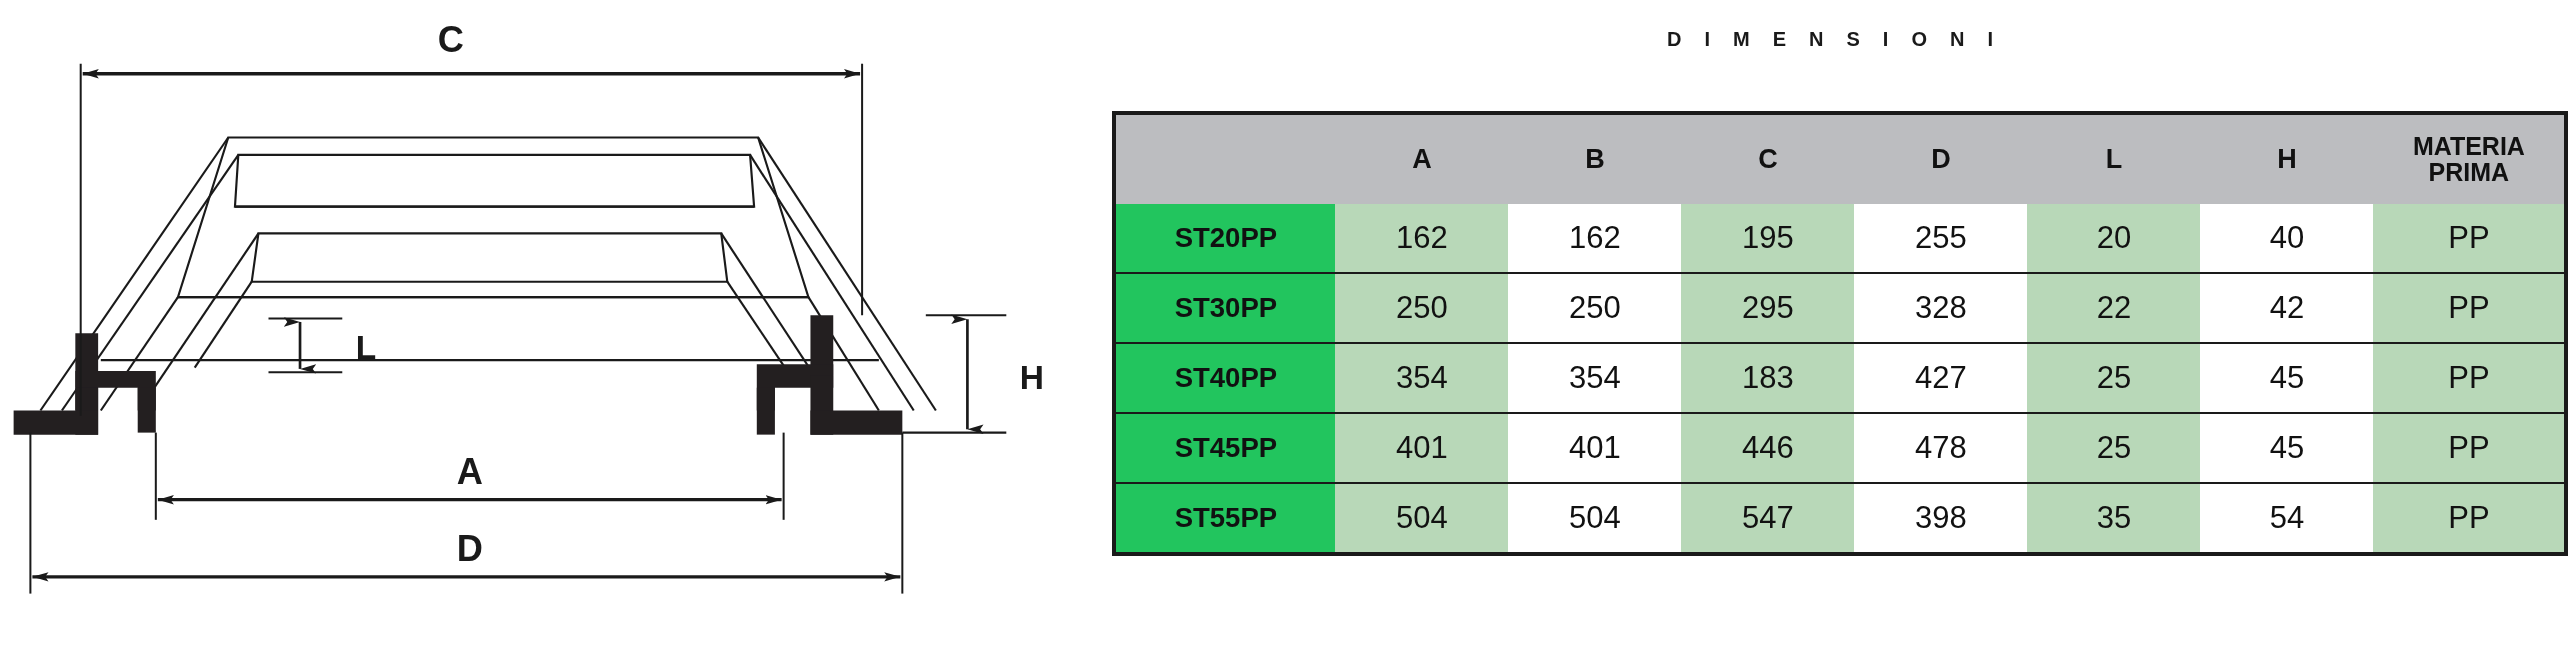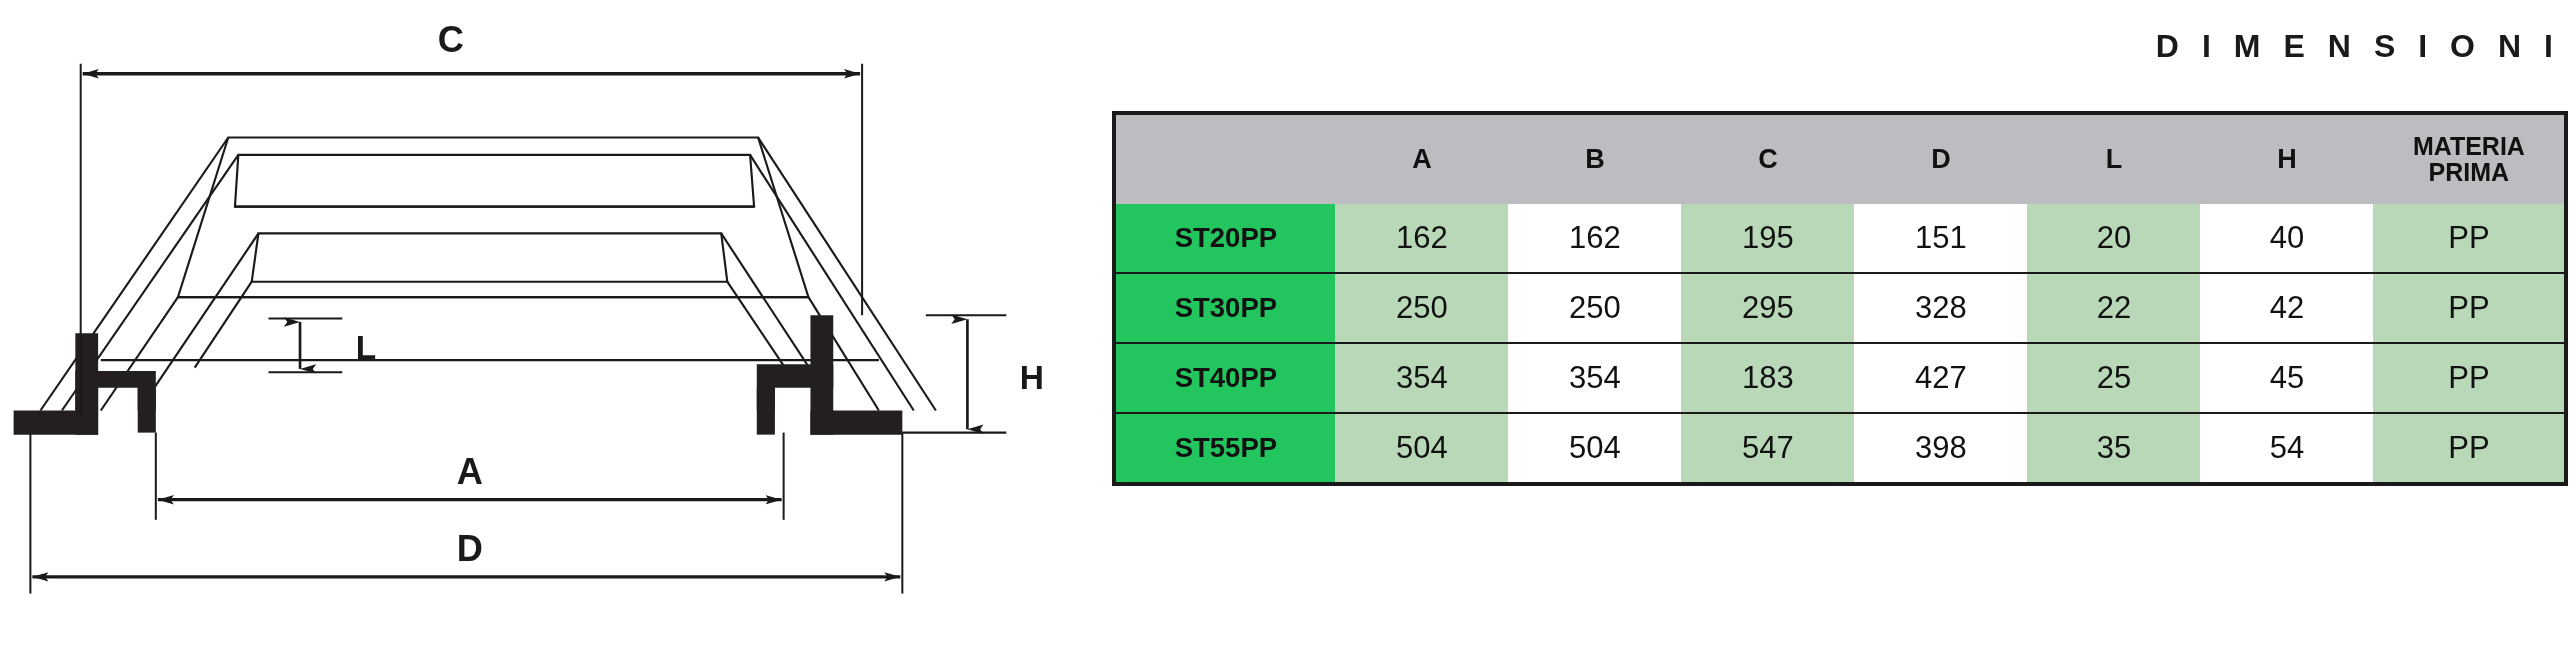--- a/index.html
+++ b/index.html
@@ -8,22 +8,22 @@
 
   
   #drawing{position:absolute;left:0;top:0;width:1087px;height:660px;}
   #drawing svg{display:block;}
 
   
   #table-panel{position:absolute;left:1107px;top:0;width:1469px;height:660px;}
 
   #table-title{
     position:absolute;left:0;top:28px;width:1469px;
-    text-align:right;
-    font-size:32px;font-weight:bold;color:#1a1a1a;
+    text-align:center;
+    font-size:20px;font-weight:bold;color:#1a1a1a;
     letter-spacing:23px;
     font-family:"Liberation Sans",sans-serif;
     white-space:nowrap;
   }
 
   #dim-table{
     position:absolute;left:5.4px;top:111px;
     width:1452px;
     border-collapse:collapse;
     border:4px solid #1a1a1a;
@@ -196,21 +196,21 @@
             <div>PRIMA</div>
           </th>
         </tr>
       </thead>
       <tbody>
         <tr>
           <td class="model">ST20PP</td>
           <td class="green">162</td>
           <td class="white">162</td>
           <td class="green">195</td>
-          <td class="white">151</td>
+          <td class="white">255</td>
           <td class="green">20</td>
           <td class="white">40</td>
           <td class="green">PP</td>
         </tr>
         <tr>
           <td class="model">ST30PP</td>
           <td class="green">250</td>
           <td class="white">250</td>
           <td class="green">295</td>
           <td class="white">328</td>
@@ -222,20 +222,30 @@
           <td class="model">ST40PP</td>
           <td class="green">354</td>
           <td class="white">354</td>
           <td class="green">183</td>
           <td class="white">427</td>
           <td class="green">25</td>
           <td class="white">45</td>
           <td class="green">PP</td>
         </tr>
         <tr>
+          <td class="model">ST45PP</td>
+          <td class="green">401</td>
+          <td class="white">401</td>
+          <td class="green">446</td>
+          <td class="white">478</td>
+          <td class="green">25</td>
+          <td class="white">45</td>
+          <td class="green">PP</td>
+        </tr>
+        <tr>
           <td class="model">ST55PP</td>
           <td class="green">504</td>
           <td class="white">504</td>
           <td class="green">547</td>
           <td class="white">398</td>
           <td class="green">35</td>
           <td class="white">54</td>
           <td class="green">PP</td>
         </tr>
       </tbody>

